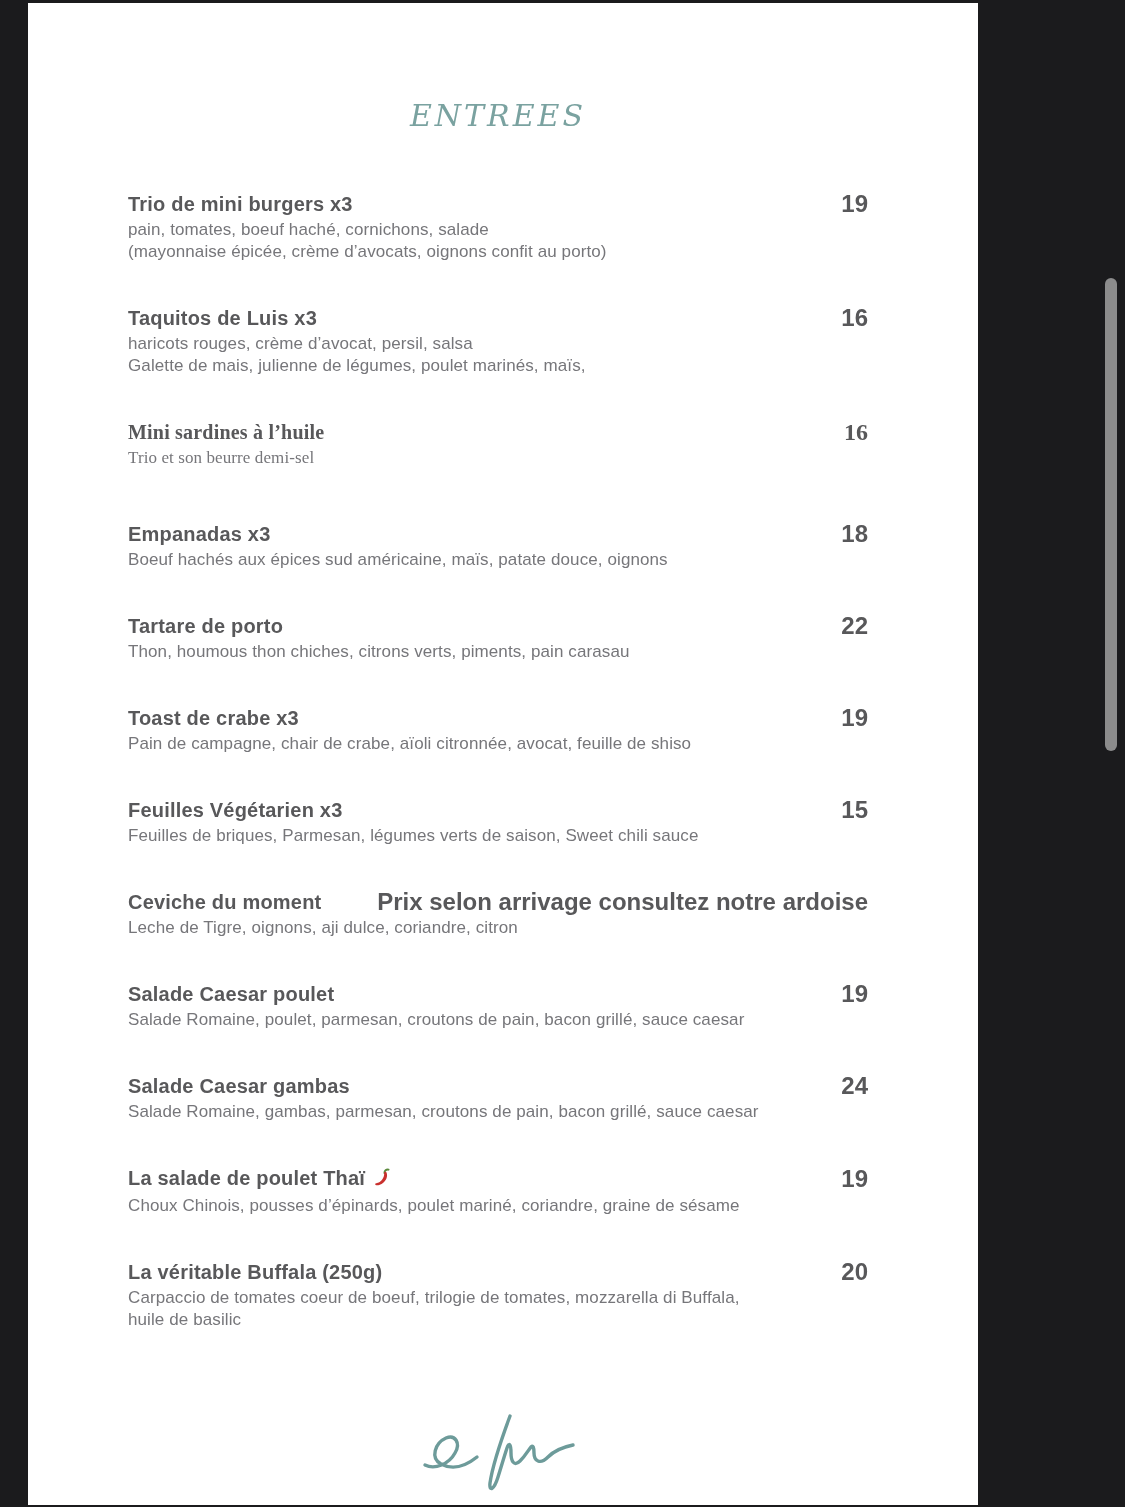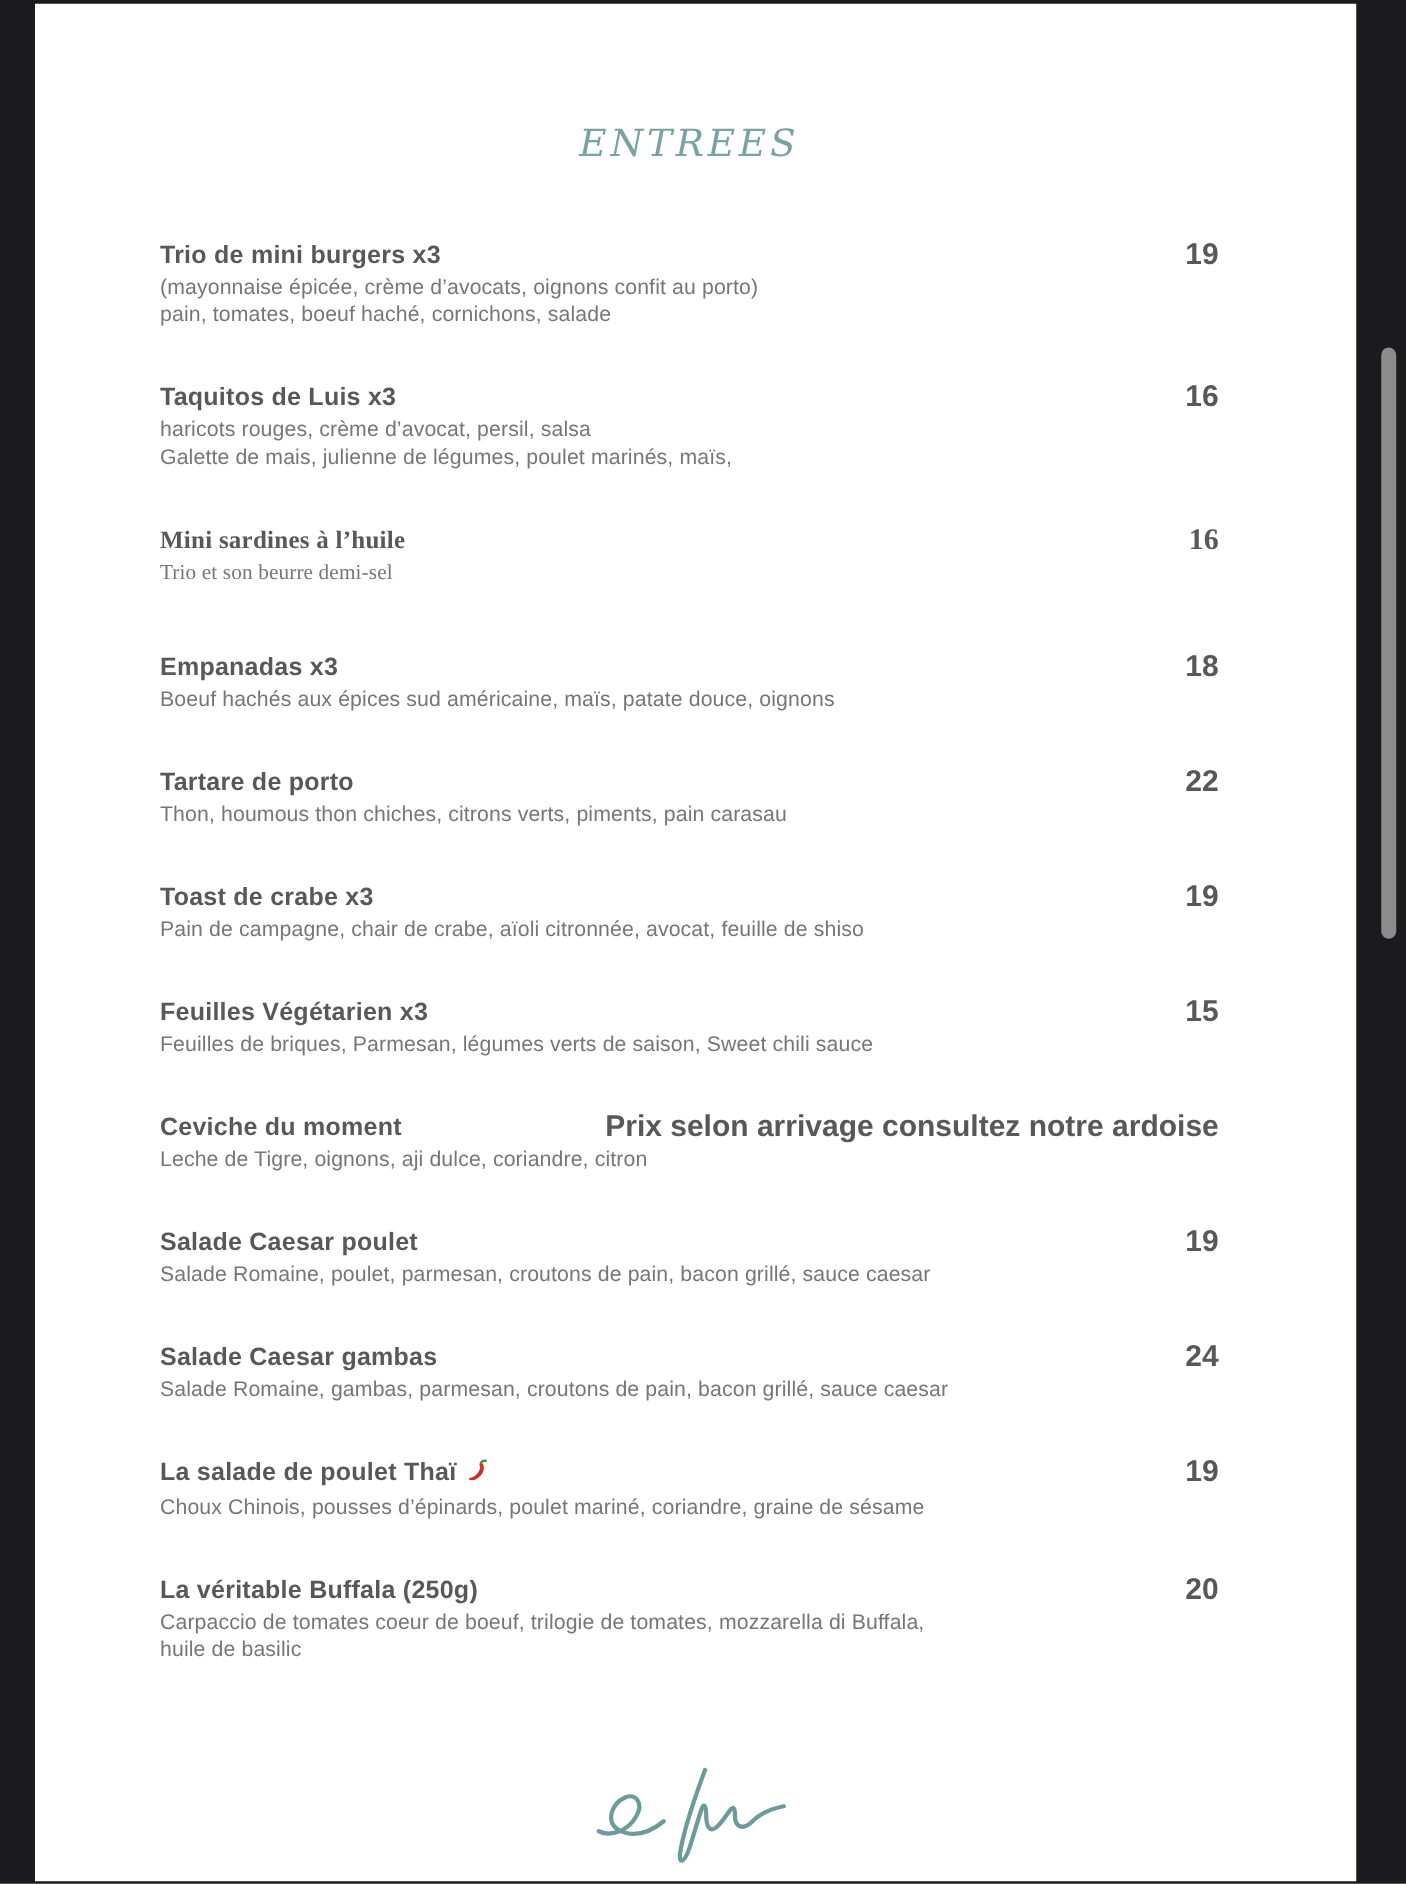--- a/index.html
+++ b/index.html
@@ -3,37 +3,37 @@
 <meta charset="utf-8">
 <style>
   html,body{margin:0;padding:0;}
   body{
     width:1125px;height:1507px;
     background:var(--frame,#1b1b1d);
     font-family:"Liberation Sans",sans-serif;
     position:relative;overflow:hidden;
   }
   .page{
-    position:absolute;left:28px;top:3px;width:1057px;bottom:2px;
+    position:absolute;left:28px;top:3px;width:950px;bottom:2px;
     background:#ffffff;
     box-sizing:border-box;
     padding:93px 110px 0 100px;
   }
   .section-title{
     font-family:"DejaVu Serif","Liberation Serif",serif;
     font-style:italic;font-weight:400;
     font-size:30px;letter-spacing:3px;
     color:var(--accent,#7aa2a0);
     text-align:center;
     margin:0 0 56px 0;line-height:40px;
   }
   .menu-item{margin-bottom:43px;}
   .menu-item:nth-child(3){margin-bottom:53px;font-family:Liberation Serif, serif;}
   .item-row{
-    display:flex;justify-content:space-between;align-items:flex-start;
+    display:flex;justify-content:space-between;align-items:center;
   }
   .item-name{
     font-size:20px;font-weight:700;color:var(--itemtext,#58585a);
     line-height:24px;letter-spacing:.2px;
   }
   .item-price{
     font-size:24px;font-weight:700;color:var(--itemtext,#58585a);
     line-height:24px;white-space:nowrap;padding-left:20px;
   }
   .item-desc{margin-top:3px;}
@@ -57,22 +57,22 @@
 <div class="page">
   <h1 class="section-title">ENTREES</h1>
 
   <div class="menu-list">
   <div class="menu-item">
     <div class="item-row">
       <div class="item-name"><span class="item-name-text">Trio de mini burgers x3</span></div>
       <div class="item-price">19</div>
     </div>
     <div class="item-desc">
+          <div class="desc-line">pain, tomates, boeuf haché, cornichons, salade</div>
           <div class="desc-line">(mayonnaise épicée, crème d’avocats, oignons confit au porto)</div>
-          <div class="desc-line">pain, tomates, boeuf haché, cornichons, salade</div>
         </div>
   </div>
 
   <div class="menu-item">
     <div class="item-row">
       <div class="item-name"><span class="item-name-text">Taquitos de Luis x3</span></div>
       <div class="item-price">16</div>
     </div>
     <div class="item-desc">
           <div class="desc-line">haricots rouges, crème d’avocat, persil, salsa</div>

